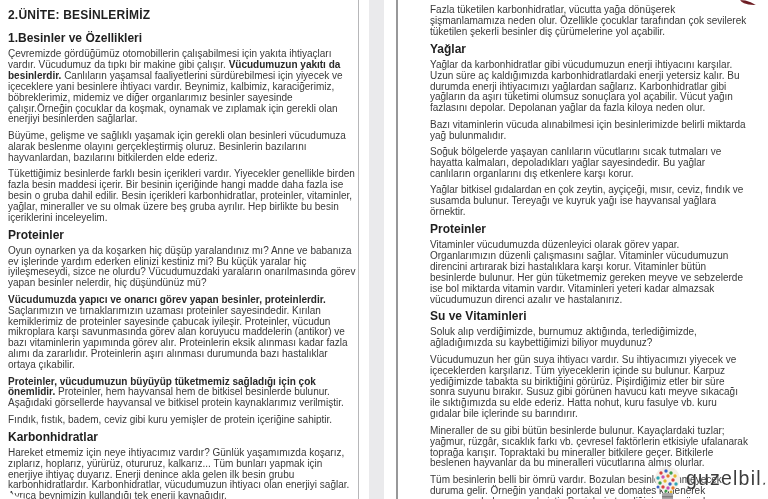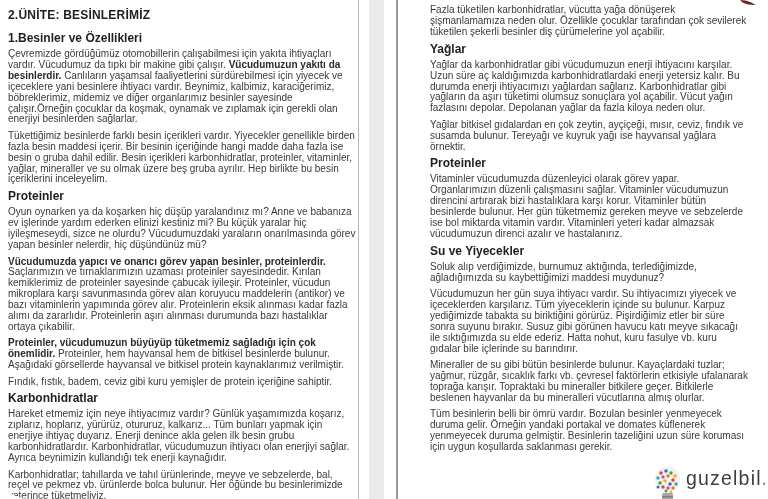--- a/index.html
+++ b/index.html
@@ -48,44 +48,47 @@
 </style>
 </head>
 <body>
 
 <div id="canvas">
 
   <div class="col" id="col-left">
       <div class="block title"><span>2.ÜNİTE: BESİNLERİMİZ</span></div>
       <div class="block heading"><span>1.Besinler ve Özellikleri</span></div>
       <div class="block paragraph"><span>Çevremizde gördüğümüz otomobillerin çalışabilmesi için yakıta ihtiyaçları vardır. Vücudumuz da tıpkı bir makine gibi çalışır. </span><span class="bold">Vücudumuzun yakıtı da besinlerdir.</span><span> Canlıların yaşamsal faaliyetlerini sürdürebilmesi için yiyecek ve içeceklere yani besinlere ihtiyacı vardır. Beynimiz, kalbimiz, karaciğerimiz, böbreklerimiz, midemiz ve diğer organlarımız besinler sayesinde çalışır.Örneğin çocuklar da koşmak, oynamak ve zıplamak için gerekli olan enerjiyi besinlerden sağlarlar.</span></div>
+      <div class="block paragraph"><span>Büyüme, gelişme ve sağlıklı yaşamak için gerekli olan besinleri vücudumuza alarak beslenme olayını gerçekleştirmiş oluruz. Besinlerin bazılarını hayvanlardan, bazılarını bitkilerden elde ederiz.</span></div>
       <div class="block paragraph"><span>Tükettiğimiz besinlerde farklı besin içerikleri vardır. Yiyecekler genellikle birden fazla besin maddesi içerir. Bir besinin içeriğinde hangi madde daha fazla ise besin o gruba dahil edilir. Besin içerikleri karbonhidratlar, proteinler, vitaminler, yağlar, mineraller ve su olmak üzere beş gruba ayrılır. Hep birlikte bu besin içeriklerini inceleyelim.</span></div>
       <div class="block heading"><span>Proteinler</span></div>
       <div class="block paragraph"><span>Oyun oynarken ya da koşarken hiç düşüp yaralandınız mı? Anne ve babanıza ev işlerinde yardım ederken elinizi kestiniz mi? Bu küçük yaralar hiç iyileşmeseydi, sizce ne olurdu? Vücudumuzdaki yaraların onarılmasında görev yapan besinler nelerdir, hiç düşündünüz mü?</span></div>
       <div class="block paragraph"><span class="bold">Vücudumuzda yapıcı ve onarıcı görev yapan besinler, proteinlerdir.</span><span> Saçlarımızın ve tırnaklarımızın uzaması proteinler sayesindedir. Kırılan kemiklerimiz de proteinler sayesinde çabucak iyileşir. Proteinler, vücudun mikroplara karşı savunmasında görev alan koruyucu maddelerin (antikor) ve bazı vitaminlerin yapımında görev alır. Proteinlerin eksik alınması kadar fazla alımı da zararlıdır. Proteinlerin aşırı alınması durumunda bazı hastalıklar ortaya çıkabilir.</span></div>
       <div class="block paragraph"><span class="bold">Proteinler, vücudumuzun büyüyüp tüketmemiz sağladığı için çok önemlidir.</span><span> Proteinler, hem hayvansal hem de bitkisel besinlerde bulunur. Aşağıdaki görsellerde hayvansal ve bitkisel protein kaynaklarımız verilmiştir.</span></div>
       <div class="block paragraph"><span>Fındık, fıstık, badem, ceviz gibi kuru yemişler de protein içeriğine sahiptir.</span></div>
       <div class="block heading"><span>Karbonhidratlar</span></div>
       <div class="block paragraph"><span>Hareket etmemiz için neye ihtiyacımız vardır? Günlük yaşamımızda koşarız, zıplarız, hoplarız, yürürüz, otururuz, kalkarız... Tüm bunları yapmak için enerjiye ihtiyaç duyarız. Enerji denince akla gelen ilk besin grubu karbonhidratlardır. Karbonhidratlar, vücudumuzun ihtiyacı olan enerjiyi sağlar. Ayrıca beynimizin kullandığı tek enerji kaynağıdır.</span></div>
       <div class="block paragraph"><span>Karbonhidratlar; tahıllarda ve tahıl ürünlerinde, meyve ve sebzelerde, bal, reçel ve pekmez vb. ürünlerde bolca bulunur. Her öğünde bu besinlerimizde yeterince tüketmeliyiz.</span></div>
     </div>
 
   <div class="vline v1"></div>
   <div class="gutter"></div>
   <div class="vline v2"></div>
 
   <div class="col" id="col-right">
       <div class="block paragraph"><span>Fazla tüketilen karbonhidratlar, vücutta yağa dönüşerek şişmanlamamıza neden olur. Özellikle çocuklar tarafından çok sevilerek tüketilen şekerli besinler diş çürümelerine yol açabilir.</span></div>
       <div class="block heading"><span>Yağlar</span></div>
       <div class="block paragraph"><span>Yağlar da karbonhidratlar gibi vücudumuzun enerji ihtiyacını karşılar. Uzun süre aç kaldığımızda karbonhidratlardaki enerji yetersiz kalır. Bu durumda enerji ihtiyacımızı yağlardan sağlarız. Karbonhidratlar gibi yağların da aşırı tüketimi olumsuz sonuçlara yol açabilir. Vücut yağın fazlasını depolar. Depolanan yağlar da fazla kiloya neden olur.</span></div>
+      <div class="block paragraph"><span>Bazı vitaminlerin vücuda alınabilmesi için besinlerimizde belirli miktarda yağ bulunmalıdır.</span></div>
+      <div class="block paragraph"><span>Soğuk bölgelerde yaşayan canlıların vücutlarını sıcak tutmaları ve hayatta kalmaları, depoladıkları yağlar sayesindedir. Bu yağlar canlıların organlarını dış etkenlere karşı korur.</span></div>
       <div class="block paragraph"><span>Yağlar bitkisel gıdalardan en çok zeytin, ayçiçeği, mısır, ceviz, fındık ve susamda bulunur. Tereyağı ve kuyruk yağı ise hayvansal yağlara örnektir.</span></div>
       <div class="block heading"><span>Proteinler</span></div>
       <div class="block paragraph"><span>Vitaminler vücudumuzda düzenleyici olarak görev yapar. Organlarımızın düzenli çalışmasını sağlar. Vitaminler vücudumuzun direncini artırarak bizi hastalıklara karşı korur. Vitaminler bütün besinlerde bulunur. Her gün tüketmemiz gereken meyve ve sebzelerde ise bol miktarda vitamin vardır. Vitaminleri yeteri kadar almazsak vücudumuzun direnci azalır ve hastalanırız.</span></div>
-      <div class="block heading"><span>Su ve Yiyecekler</span></div>
-      <div class="block paragraph"><span>Soluk alıp verdiğimizde, burnumuz aktığında, terlediğimizde, ağladığımızda su kaybettiğimizi maddesi muydunuz?</span></div>
+      <div class="block heading"><span>Su ve Vitaminleri</span></div>
+      <div class="block paragraph"><span>Soluk alıp verdiğimizde, burnumuz aktığında, terlediğimizde, ağladığımızda su kaybettiğimizi biliyor muydunuz?</span></div>
       <div class="block paragraph"><span>Vücudumuzun her gün suya ihtiyacı vardır. Su ihtiyacımızı yiyecek ve içeceklerden karşılarız. Tüm yiyeceklerin içinde su bulunur. Karpuz yediğimizde tabakta su biriktiğini görürüz. Pişirdiğimiz etler bir süre sonra suyunu bırakır. Susuz gibi görünen havucu katı meyve sıkacağı ile sıktığımızda su elde ederiz. Hatta nohut, kuru fasulye vb. kuru gıdalar bile içlerinde su barındırır.</span></div>
       <div class="block paragraph"><span>Mineraller de su gibi bütün besinlerde bulunur. Kayaçlardaki tuzlar; yağmur, rüzgâr, sıcaklık farkı vb. çevresel faktörlerin etkisiyle ufalanarak toprağa karışır. Topraktaki bu mineraller bitkilere geçer. Bitkilerle beslenen hayvanlar da bu mineralleri vücutlarına almış olurlar.</span></div>
       <div class="block paragraph"><span>Tüm besinlerin belli bir ömrü vardır. Bozulan besinler yenmeyecek duruma gelir. Örneğin yandaki portakal ve domates küflenerek yenmeyecek duruma gelmiştir. Besinlerin tazeliğini uzun süre koruması için uygun koşullarda saklanması gerekir. </span></div>
     </div>
 
   <div class="red-sliver"></div>
 
   <div class="brand">
     <svg class="bulb" width="31" height="40" viewBox="0 0 31 40">
       <circle cx="15.5" cy="14" r="12.5" fill="#f4f0ea"></circle>

